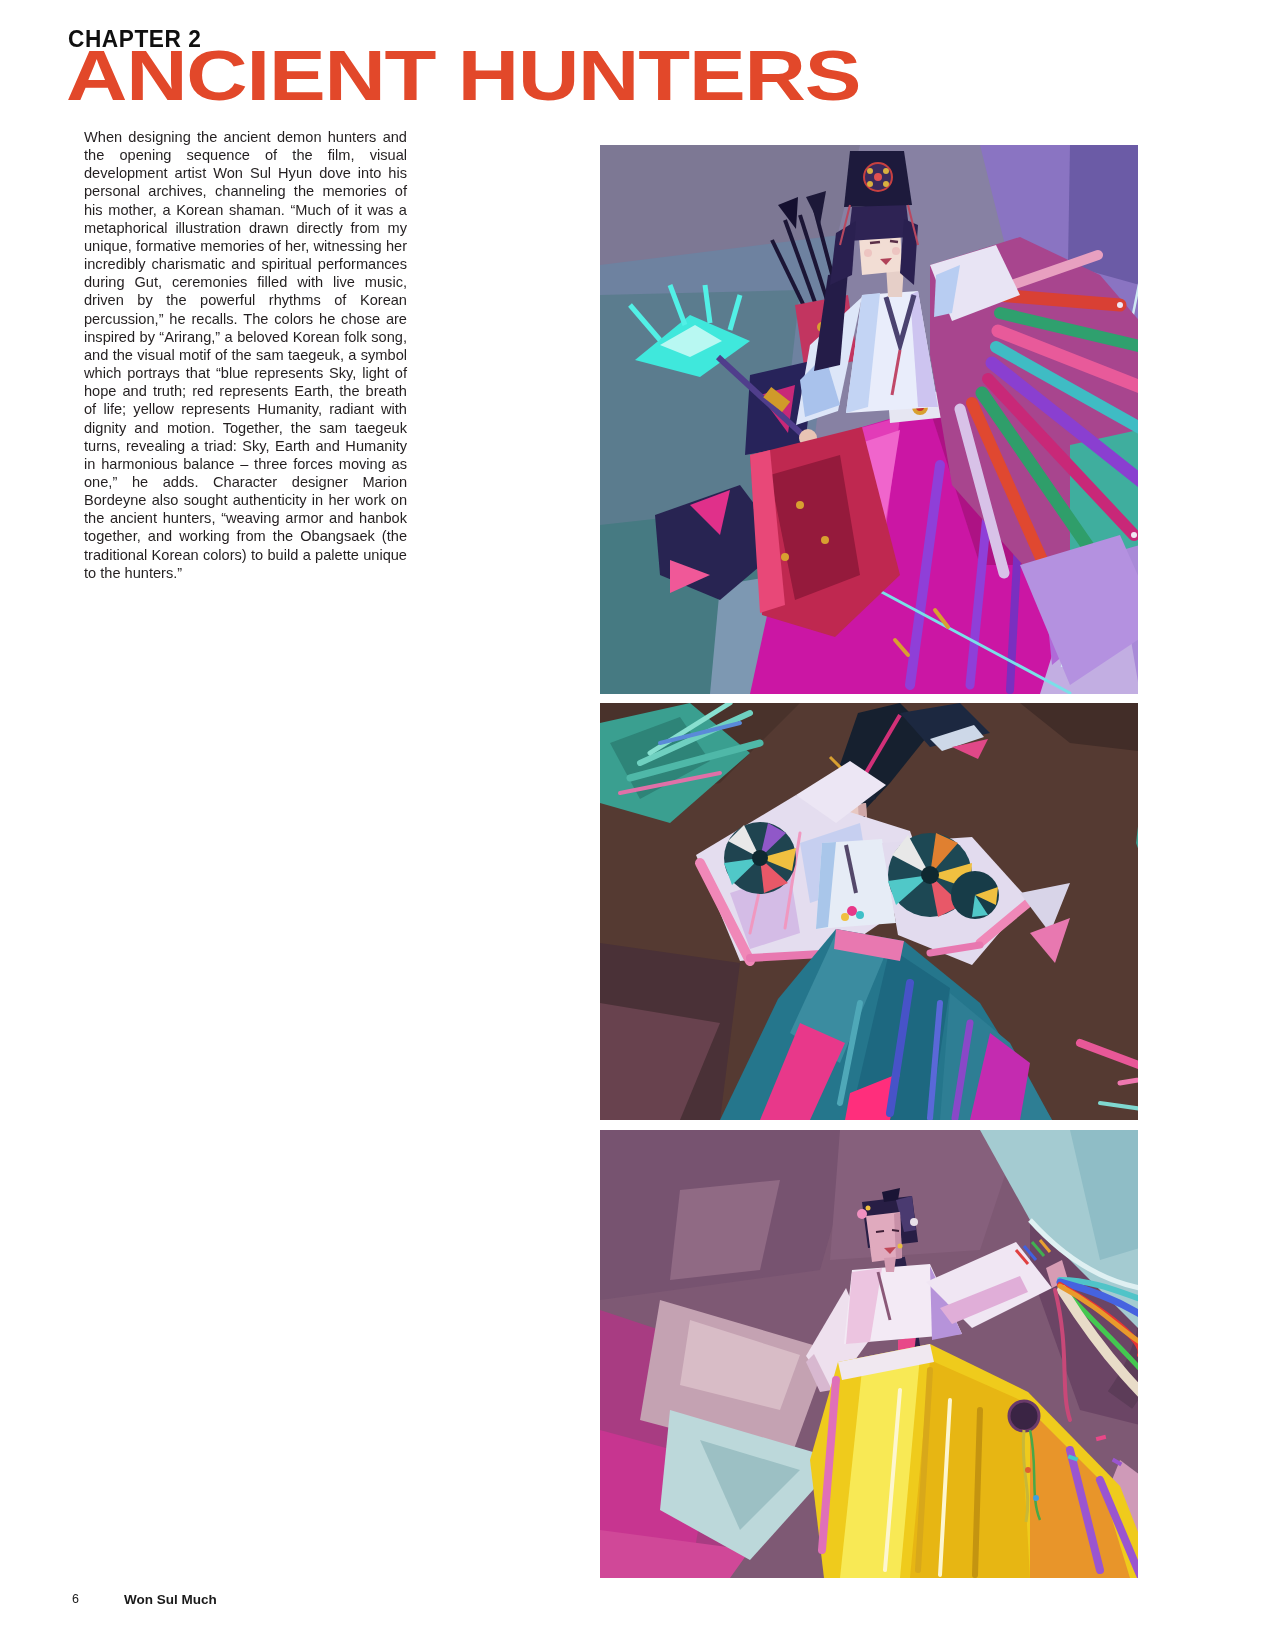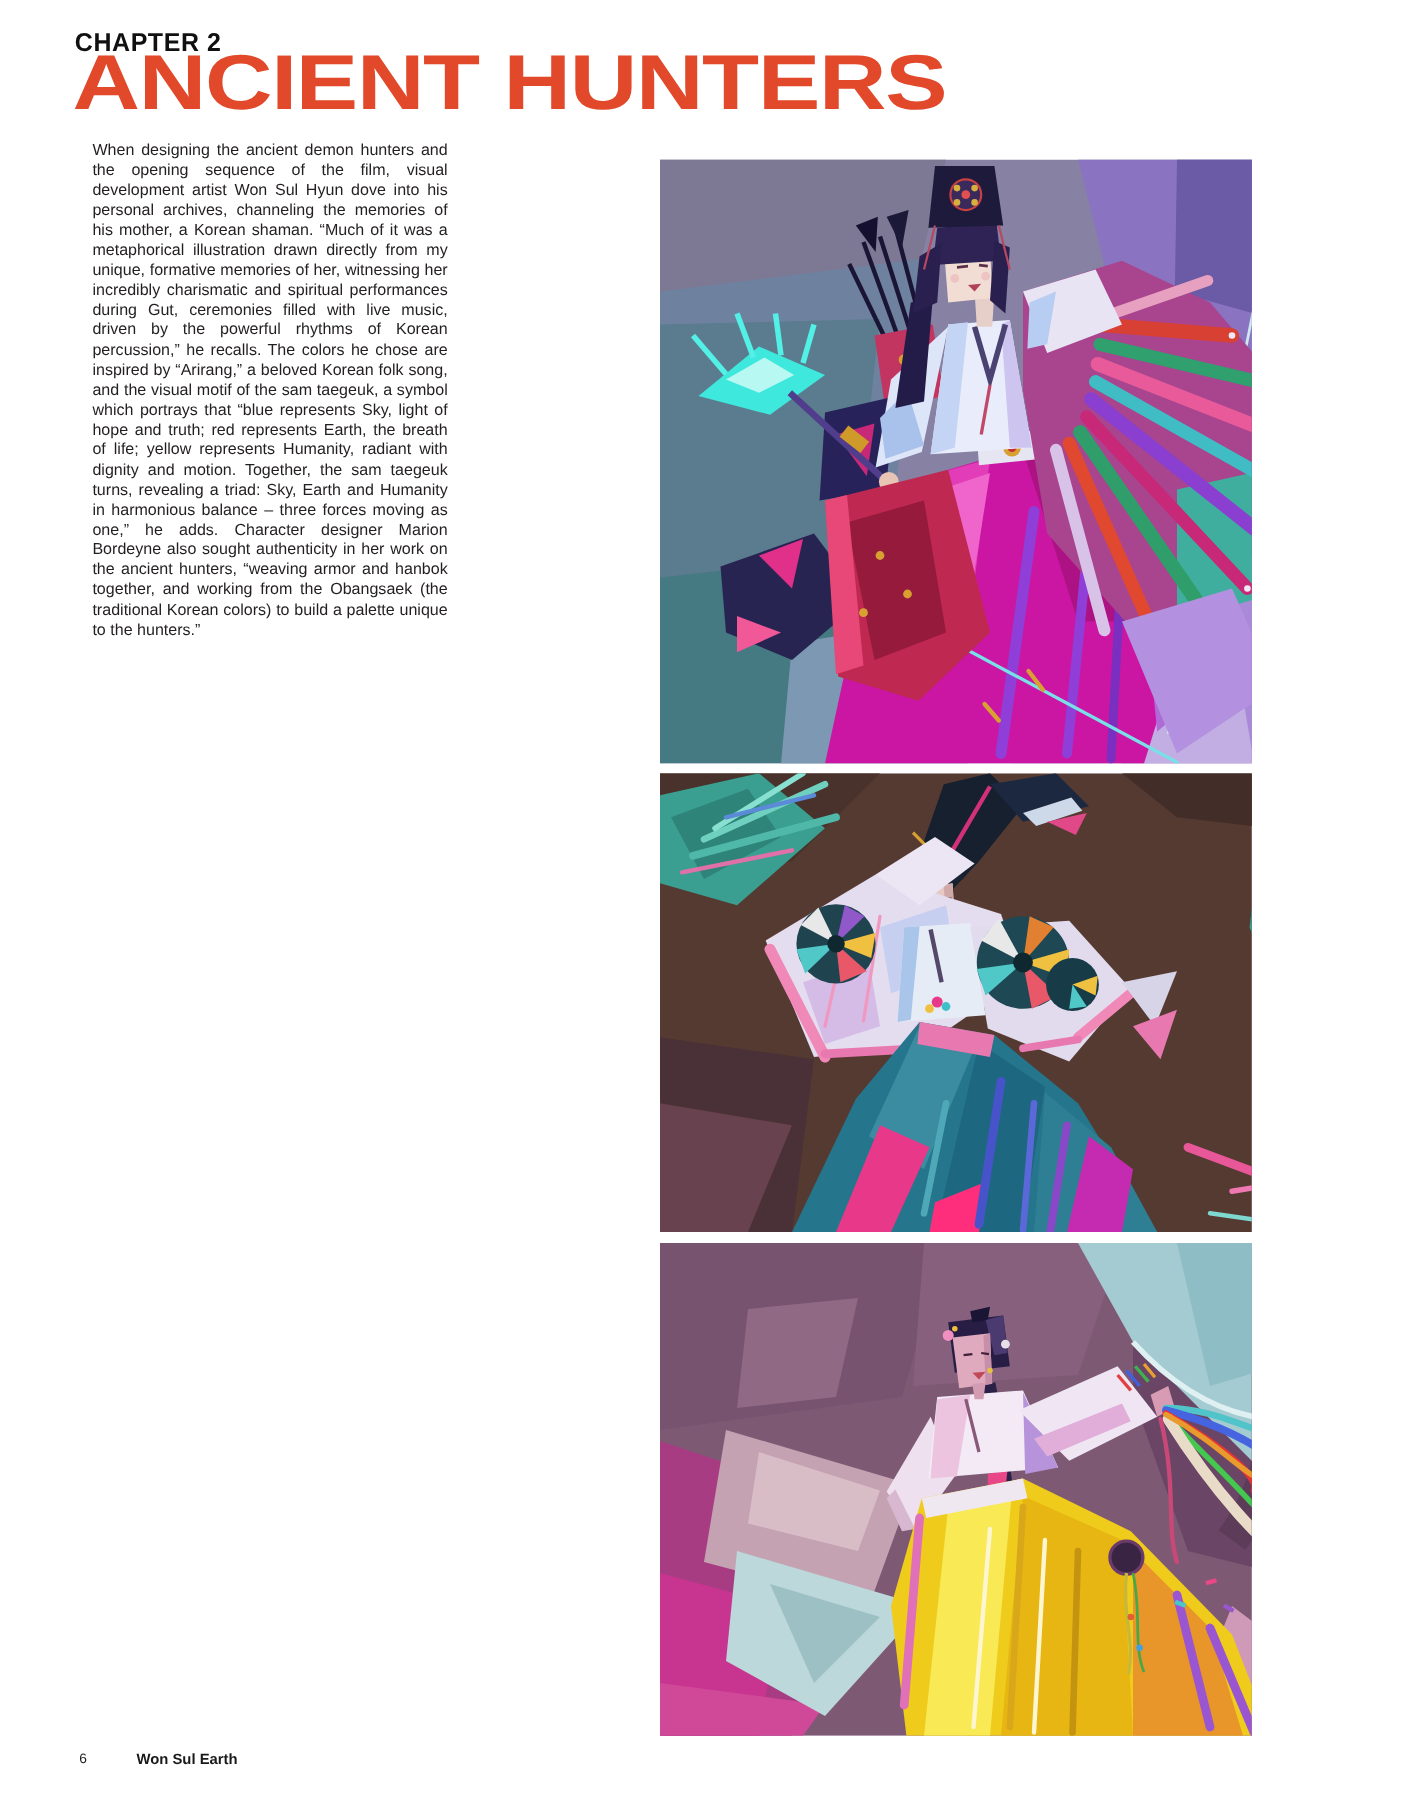--- a/index.html
+++ b/index.html
@@ -361,16 +361,16 @@
       <circle cx="300" cy="116" r="2.5" fill="#e8c040"></circle>
       <circle cx="262" cy="84" r="5" fill="#f090c0"></circle>
         <circle cx="314" cy="92" r="4" fill="#e8e0e8"></circle>
       <circle cx="268" cy="78" r="2.5" fill="#f0c040"></circle>
       <polygon points="284,128 296,127 294,142 286,142" fill="#d49cb2"></polygon>
     </svg>
   </figure>
 
   <footer class="footer">
     <span class="page-number">6</span>
-    <span class="credit">Won Sul Earth</span>
+    <span class="credit">Won Sul Much</span>
   </footer>
 
 </div>
 
 </body></html>

